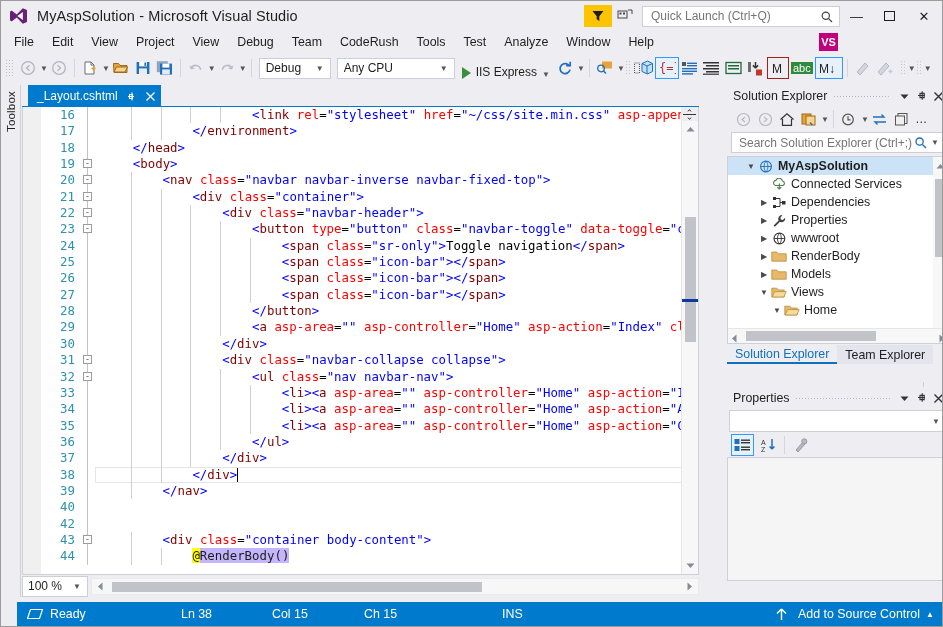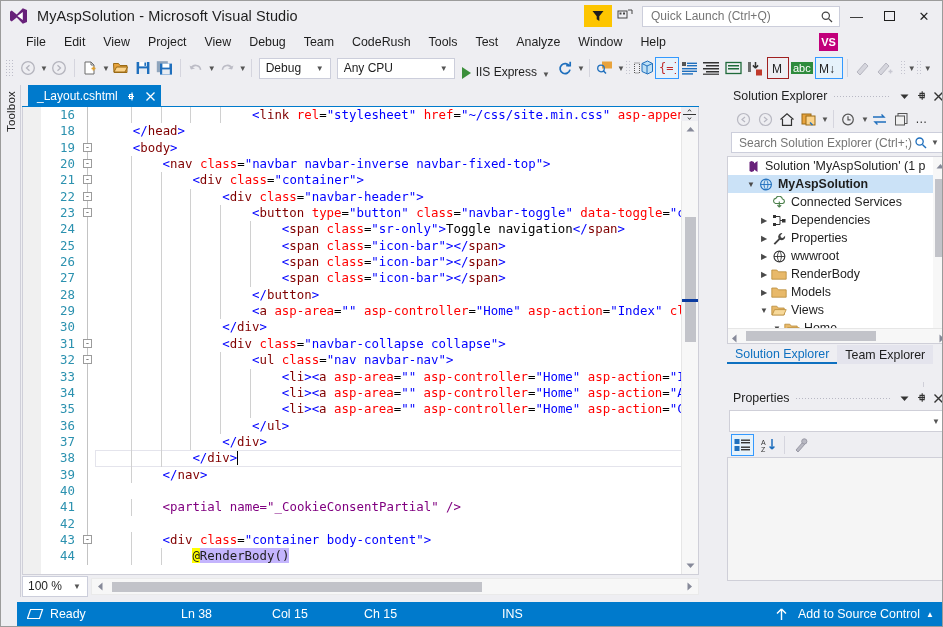--- a/index.html
+++ b/index.html
@@ -33,21 +33,21 @@
   .quicklaunch input { border:0; outline:0; background:transparent; width:168px;
                        margin-left:6px; font-family:"Liberation Sans",sans-serif;
                        font-size:12px; color:#6d6d6d; }
   .ql-mag { position:absolute; right:5px; top:3px; }
   .wbtn { width: 33px; height: 28px; display:flex; align-items:center;
           justify-content:center; font-size: 13px; color:#1e1e1e; }
   .wbtn.close { width: 36px; }
 
   
   .menubar { position:absolute; left:0; top:30px; width:843px; height:22px;
-             display:flex; align-items:center; padding-left:16px; }
+             display:flex; align-items:center; padding-left:4px; }
   .menuitem { padding: 2px 9px; font-size: 12.4px; color:#1e1e1e; white-space:nowrap; }
   .vs-badge { position:absolute; right:6px; top:2px; width:19px; height:18px;
               background:#c2007b; color:#fff; font-size:11px; font-weight:bold;
               display:flex; align-items:center; justify-content:center; }
 
   
   .toolbar { position:absolute; left:0; top:52px; width:941px; height:30px;
              background:#eeeef2; display:flex; align-items:center; }
   .grip { width:9px; height:18px; margin:0 3px 0 4px;
           background-image: radial-gradient(#b8b8c4 38%, transparent 40%);
@@ -468,20 +468,21 @@
             </svg>
         </span>
       </div>
       <div class="tabwell-line"></div>
     </div>
 
     <div class="code-area">
       <div class="indic-margin"></div>
       <div class="code-rows" id="code-rows">
           <div class="crow"><span class="lnum">16</span><span class="gline"></span><span class="ind" style="left: 107.8px;"></span><span class="ind" style="left: 137.6px;"></span><span class="ind" style="left: 167.4px;"></span><span class="ind" style="left: 197.2px;"></span><span class="ctext" style="left: 229px;"><span class="t-ang">&lt;</span><span class="t-tag">link</span> <span class="t-attr">rel</span><span class="t-eq">=</span><span class="t-val">"stylesheet"</span> <span class="t-attr">href</span><span class="t-eq">=</span><span class="t-val">"~/css/site.min.css"</span> <span class="t-attr">asp-append-version</span></span></div>
+          <div class="crow"><span class="lnum">17</span><span class="gline"></span><span class="ind" style="left: 107.8px;"></span><span class="ind" style="left: 137.6px;"></span><span class="ctext" style="left: 169.4px;"><span class="t-ang">&lt;/</span><span class="t-tag">environment</span><span class="t-ang">&gt;</span></span></div>
           <div class="crow"><span class="lnum">18</span><span class="gline"></span><span class="ctext" style="left: 109.8px;"><span class="t-ang">&lt;/</span><span class="t-tag">head</span><span class="t-ang">&gt;</span></span></div>
           <div class="crow"><span class="lnum">19</span><span class="gline"></span><span class="fold">-</span><span class="ctext" style="left: 109.8px;"><span class="t-ang">&lt;</span><span class="t-tag">body</span><span class="t-ang">&gt;</span></span></div>
           <div class="crow"><span class="lnum">20</span><span class="gline"></span><span class="fold">-</span><span class="ind" style="left: 107.8px;"></span><span class="ctext" style="left: 139.6px;"><span class="t-ang">&lt;</span><span class="t-tag">nav</span> <span class="t-attr">class</span><span class="t-eq">=</span><span class="t-val">"navbar navbar-inverse navbar-fixed-top"</span><span class="t-ang">&gt;</span></span></div>
           <div class="crow"><span class="lnum">21</span><span class="gline"></span><span class="fold">-</span><span class="ind" style="left: 107.8px;"></span><span class="ind" style="left: 137.6px;"></span><span class="ctext" style="left: 169.4px;"><span class="t-ang">&lt;</span><span class="t-tag">div</span> <span class="t-attr">class</span><span class="t-eq">=</span><span class="t-val">"container"</span><span class="t-ang">&gt;</span></span></div>
           <div class="crow"><span class="lnum">22</span><span class="gline"></span><span class="fold">-</span><span class="ind" style="left: 107.8px;"></span><span class="ind" style="left: 137.6px;"></span><span class="ind" style="left: 167.4px;"></span><span class="ctext" style="left: 199.2px;"><span class="t-ang">&lt;</span><span class="t-tag">div</span> <span class="t-attr">class</span><span class="t-eq">=</span><span class="t-val">"navbar-header"</span><span class="t-ang">&gt;</span></span></div>
           <div class="crow"><span class="lnum">23</span><span class="gline"></span><span class="fold">-</span><span class="ind" style="left: 107.8px;"></span><span class="ind" style="left: 137.6px;"></span><span class="ind" style="left: 167.4px;"></span><span class="ind" style="left: 197.2px;"></span><span class="ctext" style="left: 229px;"><span class="t-ang">&lt;</span><span class="t-tag">button</span> <span class="t-attr">type</span><span class="t-eq">=</span><span class="t-val">"button"</span> <span class="t-attr">class</span><span class="t-eq">=</span><span class="t-val">"navbar-toggle"</span> <span class="t-attr">data-toggle</span><span class="t-eq">=</span><span class="t-val">"collap</span></span></div>
           <div class="crow"><span class="lnum">24</span><span class="gline"></span><span class="ind" style="left: 107.8px;"></span><span class="ind" style="left: 137.6px;"></span><span class="ind" style="left: 167.4px;"></span><span class="ind" style="left: 197.2px;"></span><span class="ind" style="left: 227px;"></span><span class="ctext" style="left: 258.8px;"><span class="t-ang">&lt;</span><span class="t-tag">span</span> <span class="t-attr">class</span><span class="t-eq">=</span><span class="t-val">"sr-only"</span><span class="t-ang">&gt;</span><span class="t-txt">Toggle navigation</span><span class="t-ang">&lt;/</span><span class="t-tag">span</span><span class="t-ang">&gt;</span></span></div>
           <div class="crow"><span class="lnum">25</span><span class="gline"></span><span class="ind" style="left: 107.8px;"></span><span class="ind" style="left: 137.6px;"></span><span class="ind" style="left: 167.4px;"></span><span class="ind" style="left: 197.2px;"></span><span class="ind" style="left: 227px;"></span><span class="ctext" style="left: 258.8px;"><span class="t-ang">&lt;</span><span class="t-tag">span</span> <span class="t-attr">class</span><span class="t-eq">=</span><span class="t-val">"icon-bar"</span><span class="t-ang">&gt;&lt;/</span><span class="t-tag">span</span><span class="t-ang">&gt;</span></span></div>
           <div class="crow"><span class="lnum">26</span><span class="gline"></span><span class="ind" style="left: 107.8px;"></span><span class="ind" style="left: 137.6px;"></span><span class="ind" style="left: 167.4px;"></span><span class="ind" style="left: 197.2px;"></span><span class="ind" style="left: 227px;"></span><span class="ctext" style="left: 258.8px;"><span class="t-ang">&lt;</span><span class="t-tag">span</span> <span class="t-attr">class</span><span class="t-eq">=</span><span class="t-val">"icon-bar"</span><span class="t-ang">&gt;&lt;/</span><span class="t-tag">span</span><span class="t-ang">&gt;</span></span></div>
           <div class="crow"><span class="lnum">27</span><span class="gline"></span><span class="ind" style="left: 107.8px;"></span><span class="ind" style="left: 137.6px;"></span><span class="ind" style="left: 167.4px;"></span><span class="ind" style="left: 197.2px;"></span><span class="ind" style="left: 227px;"></span><span class="ctext" style="left: 258.8px;"><span class="t-ang">&lt;</span><span class="t-tag">span</span> <span class="t-attr">class</span><span class="t-eq">=</span><span class="t-val">"icon-bar"</span><span class="t-ang">&gt;&lt;/</span><span class="t-tag">span</span><span class="t-ang">&gt;</span></span></div>
@@ -491,21 +492,20 @@
           <div class="crow"><span class="lnum">31</span><span class="gline"></span><span class="fold">-</span><span class="ind" style="left: 107.8px;"></span><span class="ind" style="left: 137.6px;"></span><span class="ind" style="left: 167.4px;"></span><span class="ctext" style="left: 199.2px;"><span class="t-ang">&lt;</span><span class="t-tag">div</span> <span class="t-attr">class</span><span class="t-eq">=</span><span class="t-val">"navbar-collapse collapse"</span><span class="t-ang">&gt;</span></span></div>
           <div class="crow"><span class="lnum">32</span><span class="gline"></span><span class="fold">-</span><span class="ind" style="left: 107.8px;"></span><span class="ind" style="left: 137.6px;"></span><span class="ind" style="left: 167.4px;"></span><span class="ind" style="left: 197.2px;"></span><span class="ctext" style="left: 229px;"><span class="t-ang">&lt;</span><span class="t-tag">ul</span> <span class="t-attr">class</span><span class="t-eq">=</span><span class="t-val">"nav navbar-nav"</span><span class="t-ang">&gt;</span></span></div>
           <div class="crow"><span class="lnum">33</span><span class="gline"></span><span class="ind" style="left: 107.8px;"></span><span class="ind" style="left: 137.6px;"></span><span class="ind" style="left: 167.4px;"></span><span class="ind" style="left: 197.2px;"></span><span class="ind" style="left: 227px;"></span><span class="ctext" style="left: 258.8px;"><span class="t-ang">&lt;</span><span class="t-tag">li</span><span class="t-ang">&gt;&lt;</span><span class="t-tag">a</span> <span class="t-attr">asp-area</span><span class="t-eq">=</span><span class="t-val">""</span> <span class="t-attr">asp-controller</span><span class="t-eq">=</span><span class="t-val">"Home"</span> <span class="t-attr">asp-action</span><span class="t-eq">=</span><span class="t-val">"Index"</span></span></div>
           <div class="crow"><span class="lnum">34</span><span class="gline"></span><span class="ind" style="left: 107.8px;"></span><span class="ind" style="left: 137.6px;"></span><span class="ind" style="left: 167.4px;"></span><span class="ind" style="left: 197.2px;"></span><span class="ind" style="left: 227px;"></span><span class="ctext" style="left: 258.8px;"><span class="t-ang">&lt;</span><span class="t-tag">li</span><span class="t-ang">&gt;&lt;</span><span class="t-tag">a</span> <span class="t-attr">asp-area</span><span class="t-eq">=</span><span class="t-val">""</span> <span class="t-attr">asp-controller</span><span class="t-eq">=</span><span class="t-val">"Home"</span> <span class="t-attr">asp-action</span><span class="t-eq">=</span><span class="t-val">"About"</span></span></div>
           <div class="crow"><span class="lnum">35</span><span class="gline"></span><span class="ind" style="left: 107.8px;"></span><span class="ind" style="left: 137.6px;"></span><span class="ind" style="left: 167.4px;"></span><span class="ind" style="left: 197.2px;"></span><span class="ind" style="left: 227px;"></span><span class="ctext" style="left: 258.8px;"><span class="t-ang">&lt;</span><span class="t-tag">li</span><span class="t-ang">&gt;&lt;</span><span class="t-tag">a</span> <span class="t-attr">asp-area</span><span class="t-eq">=</span><span class="t-val">""</span> <span class="t-attr">asp-controller</span><span class="t-eq">=</span><span class="t-val">"Home"</span> <span class="t-attr">asp-action</span><span class="t-eq">=</span><span class="t-val">"Contac</span></span></div>
           <div class="crow"><span class="lnum">36</span><span class="gline"></span><span class="ind" style="left: 107.8px;"></span><span class="ind" style="left: 137.6px;"></span><span class="ind" style="left: 167.4px;"></span><span class="ind" style="left: 197.2px;"></span><span class="ctext" style="left: 229px;"><span class="t-ang">&lt;/</span><span class="t-tag">ul</span><span class="t-ang">&gt;</span></span></div>
           <div class="crow"><span class="lnum">37</span><span class="gline"></span><span class="ind" style="left: 107.8px;"></span><span class="ind" style="left: 137.6px;"></span><span class="ind" style="left: 167.4px;"></span><span class="ctext" style="left: 199.2px;"><span class="t-ang">&lt;/</span><span class="t-tag">div</span><span class="t-ang">&gt;</span></span></div>
           <div class="crow"><div class="curline"></div><span class="lnum">38</span><span class="gline"></span><span class="ind" style="left: 107.8px;"></span><span class="ind" style="left: 137.6px;"></span><span class="ctext" style="left: 169.4px;"><span class="t-ang">&lt;/</span><span class="t-tag">div</span><span class="t-ang">&gt;</span></span><span class="caretbar" style="left: 214.1px;"></span></div>
           <div class="crow"><span class="lnum">39</span><span class="gline"></span><span class="ind" style="left: 107.8px;"></span><span class="ctext" style="left: 139.6px;"><span class="t-ang">&lt;/</span><span class="t-tag">nav</span><span class="t-ang">&gt;</span></span></div>
           <div class="crow"><span class="lnum">40</span><span class="gline"></span><span class="ctext" style="left: 80px;"></span></div>
-          <div class="crow"><span class="lnum">41</span><span class="gline"></span><span class="ind" style="left: 107.8px;"></span><span class="ctext" style="left: 139.6px;"><span class="t-raz">&lt;partial</span> <span class="t-raz">name</span><span class="t-raz">=</span><span class="t-raz">"_CookieConsentPartial"</span> <span class="t-raz">/&gt;</span></span></div>
           <div class="crow"><span class="lnum">42</span><span class="gline"></span><span class="ctext" style="left: 80px;"></span></div>
           <div class="crow"><span class="lnum">43</span><span class="gline"></span><span class="fold">-</span><span class="ind" style="left: 107.8px;"></span><span class="ctext" style="left: 139.6px;"><span class="t-ang">&lt;</span><span class="t-tag">div</span> <span class="t-attr">class</span><span class="t-eq">=</span><span class="t-val">"container body-content"</span><span class="t-ang">&gt;</span></span></div>
           <div class="crow"><span class="lnum">44</span><span class="gline"></span><span class="ind" style="left: 107.8px;"></span><span class="ind" style="left: 137.6px;"></span><span class="ctext" style="left: 169.4px;"><span class="hl-razor"><span class="hl-at">@</span>RenderBody()</span></span></div>
         </div>
 
       <div class="vscroll">
         <div class="vs-split">
           <svg width="13" height="11" viewBox="0 0 13 11">
               <path d="M0 5.5h13M5 2.4 6.5.6 8 2.4M5 8.6l1.5 1.8L8 8.6" stroke="#333" fill="none"></path>
             </svg>
@@ -621,30 +621,20 @@
         <svg width="14" height="14" viewBox="0 0 14 14">
             <circle cx="5.6" cy="5.6" r="3.6" fill="none" stroke="#1f6fbd" stroke-width="1.3"></circle>
             <line x1="8.4" y1="8.4" x2="12" y2="12" stroke="#1f6fbd" stroke-width="1.4"></line>
           </svg>
       </span>
       <span class="carr" style="font-size:8px;color:#555;padding-right:5px;">▼</span>
     </div>
 
     <div class="se-tree" style="height:188px;">
       <div id="se-tree-rows" style="position:absolute;left:0;top:0;right:15px;">
-          <div class="trow" style="padding-left: 4px;">
-            <span class="texp"></span>
-            <span class="ticon">
-              <svg width="14" height="13" viewBox="0 0 14 13">
-                <path d="M5.5 1 8 2v9l-2.5 1-2-1V2z" fill="#68217a"></path>
-                <path d="M8 3.5 11.5 1v11L8 9.5z" fill="#68217a"></path>
-              </svg>
-            </span>
-            <span class="tlabel">Solution 'MyAspSolution' (1 p</span>
-          </div>
           <div class="trow sel" style="padding-left: 17px;">
             <span class="texp">▼</span>
             <span class="ticon">
               <svg width="14" height="13" viewBox="0 0 14 13">
                 <circle cx="7" cy="6.5" r="5.4" fill="#cfe6f7" stroke="#1f6fbd" stroke-width="1.1"></circle>
                 <path d="M1.6 6.5h10.8M7 1.1c2.6 3 2.6 8 0 10.8M7 1.1c-2.6 3-2.6 8 0 10.8" fill="none" stroke="#1f6fbd" stroke-width=".9"></path>
               </svg>
             </span>
             <span class="tlabel bold">MyAspSolution</span>
           </div>

